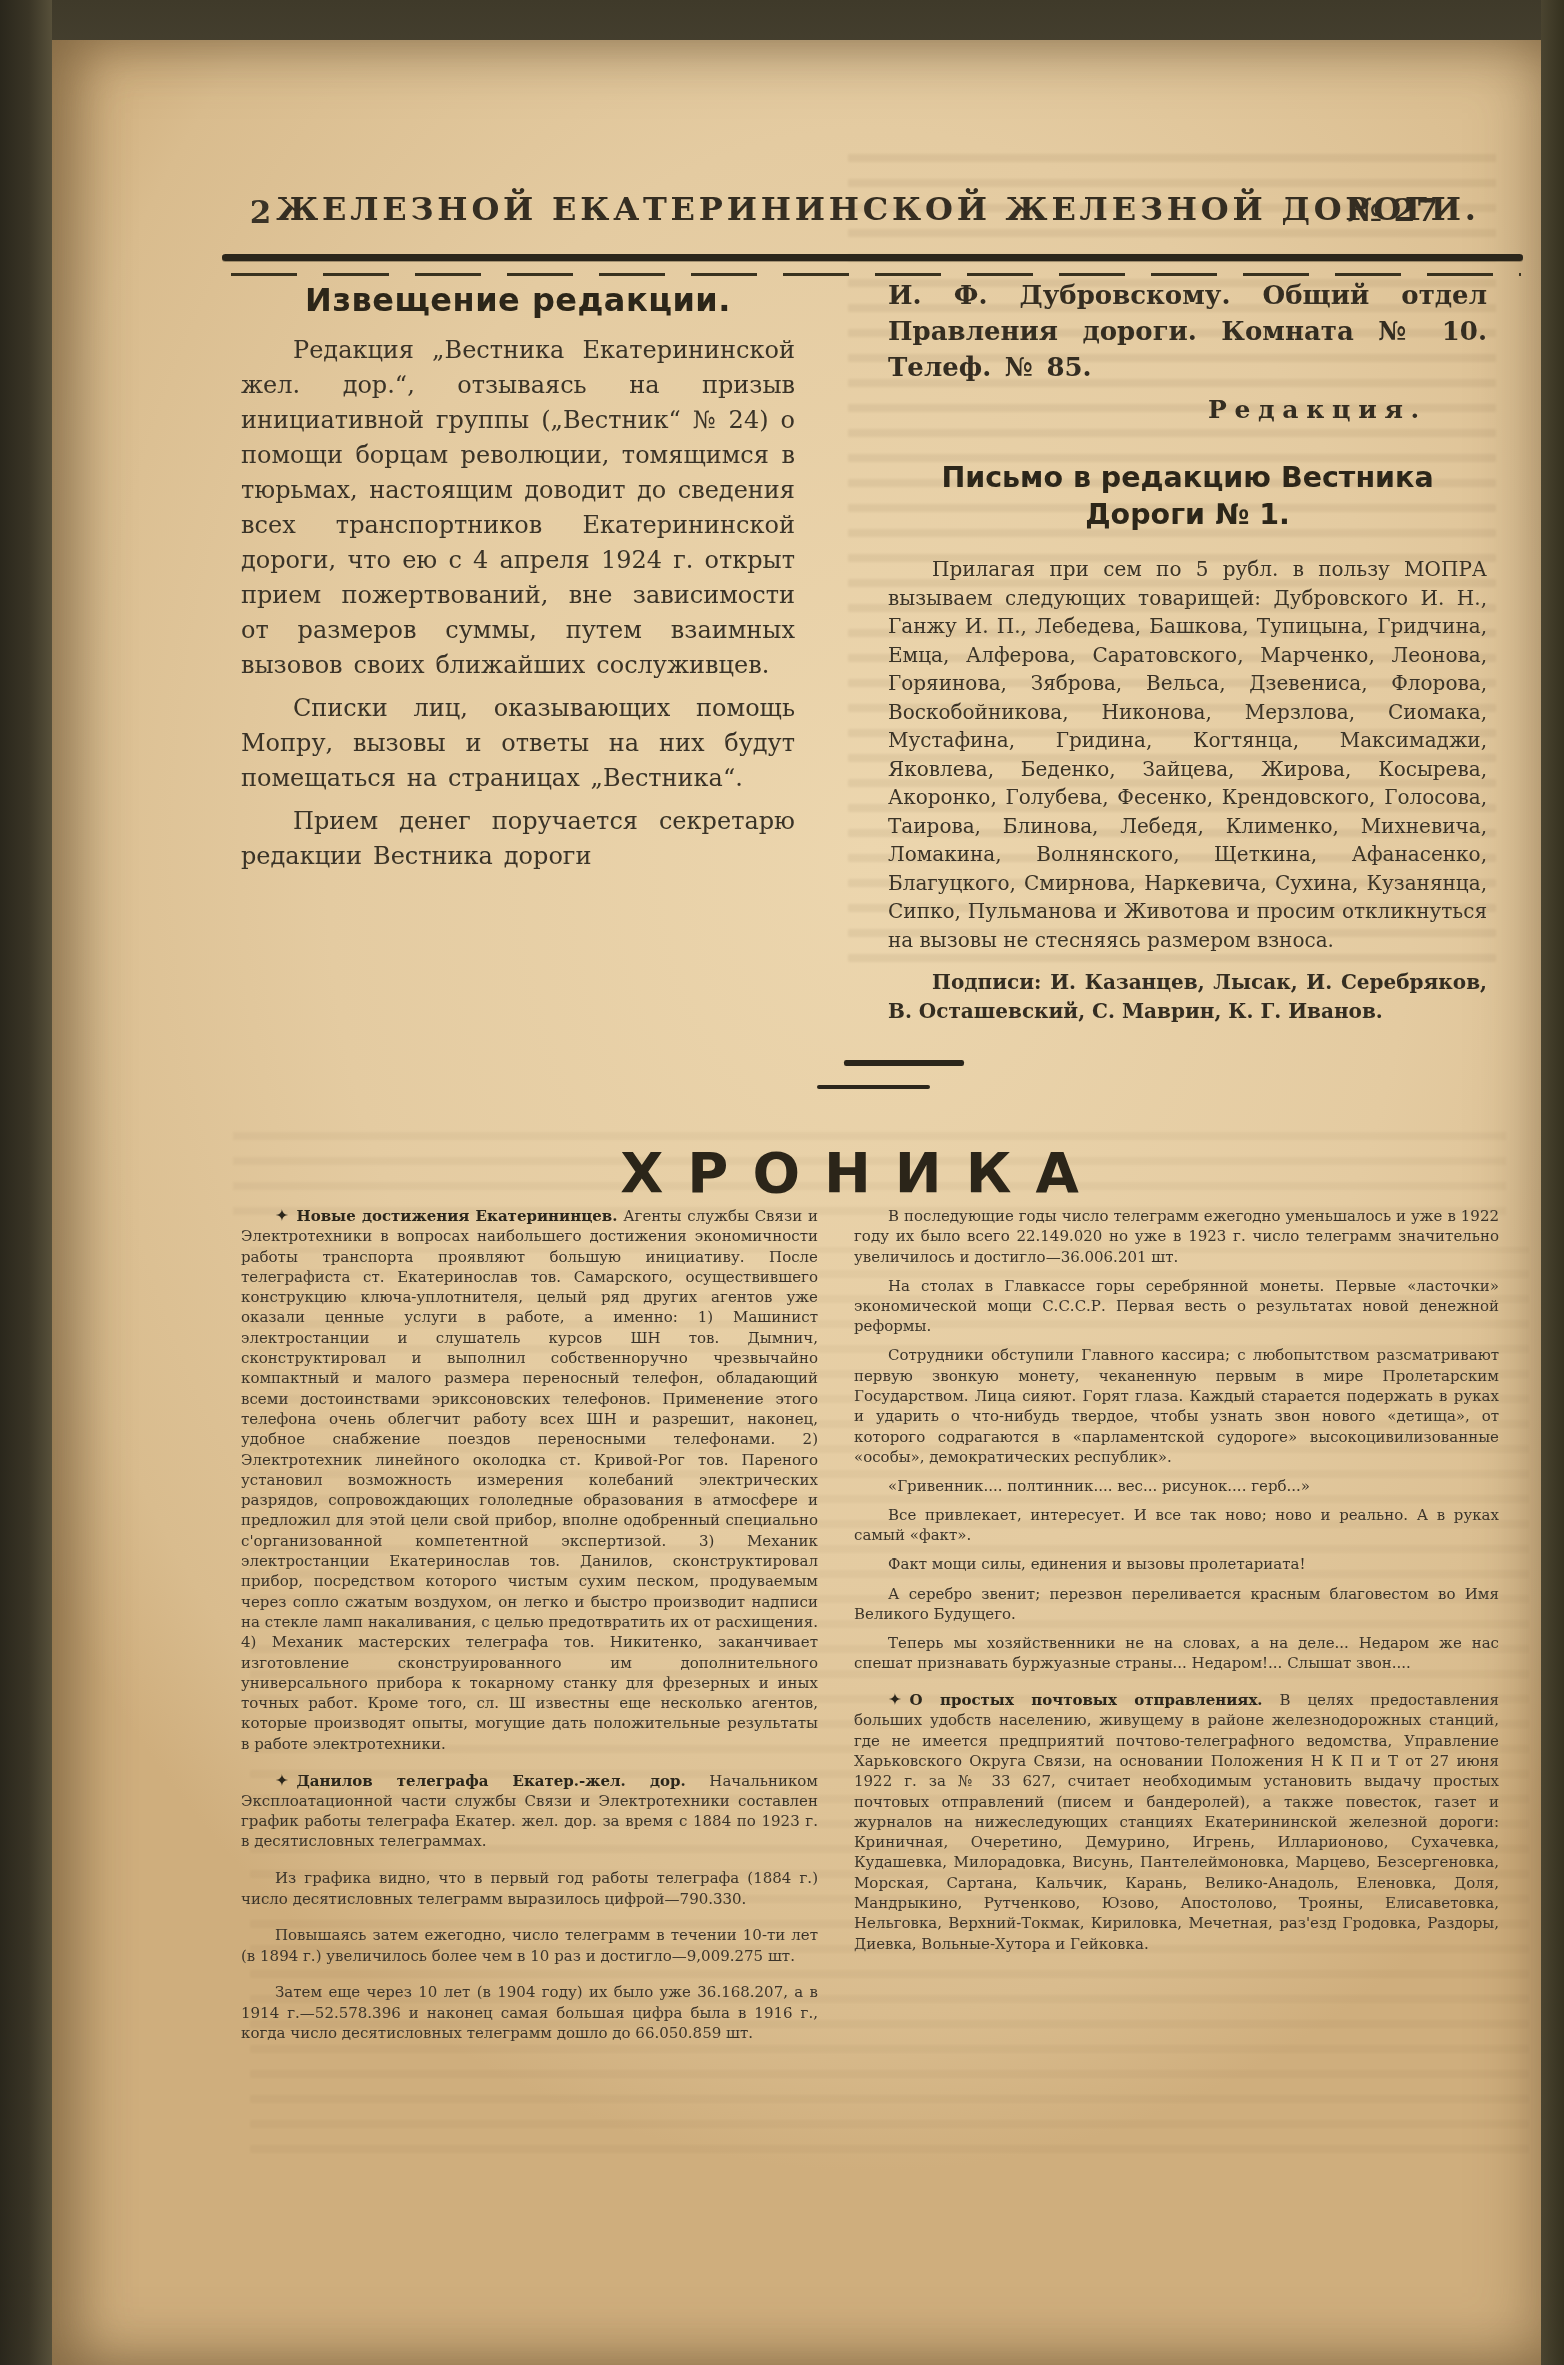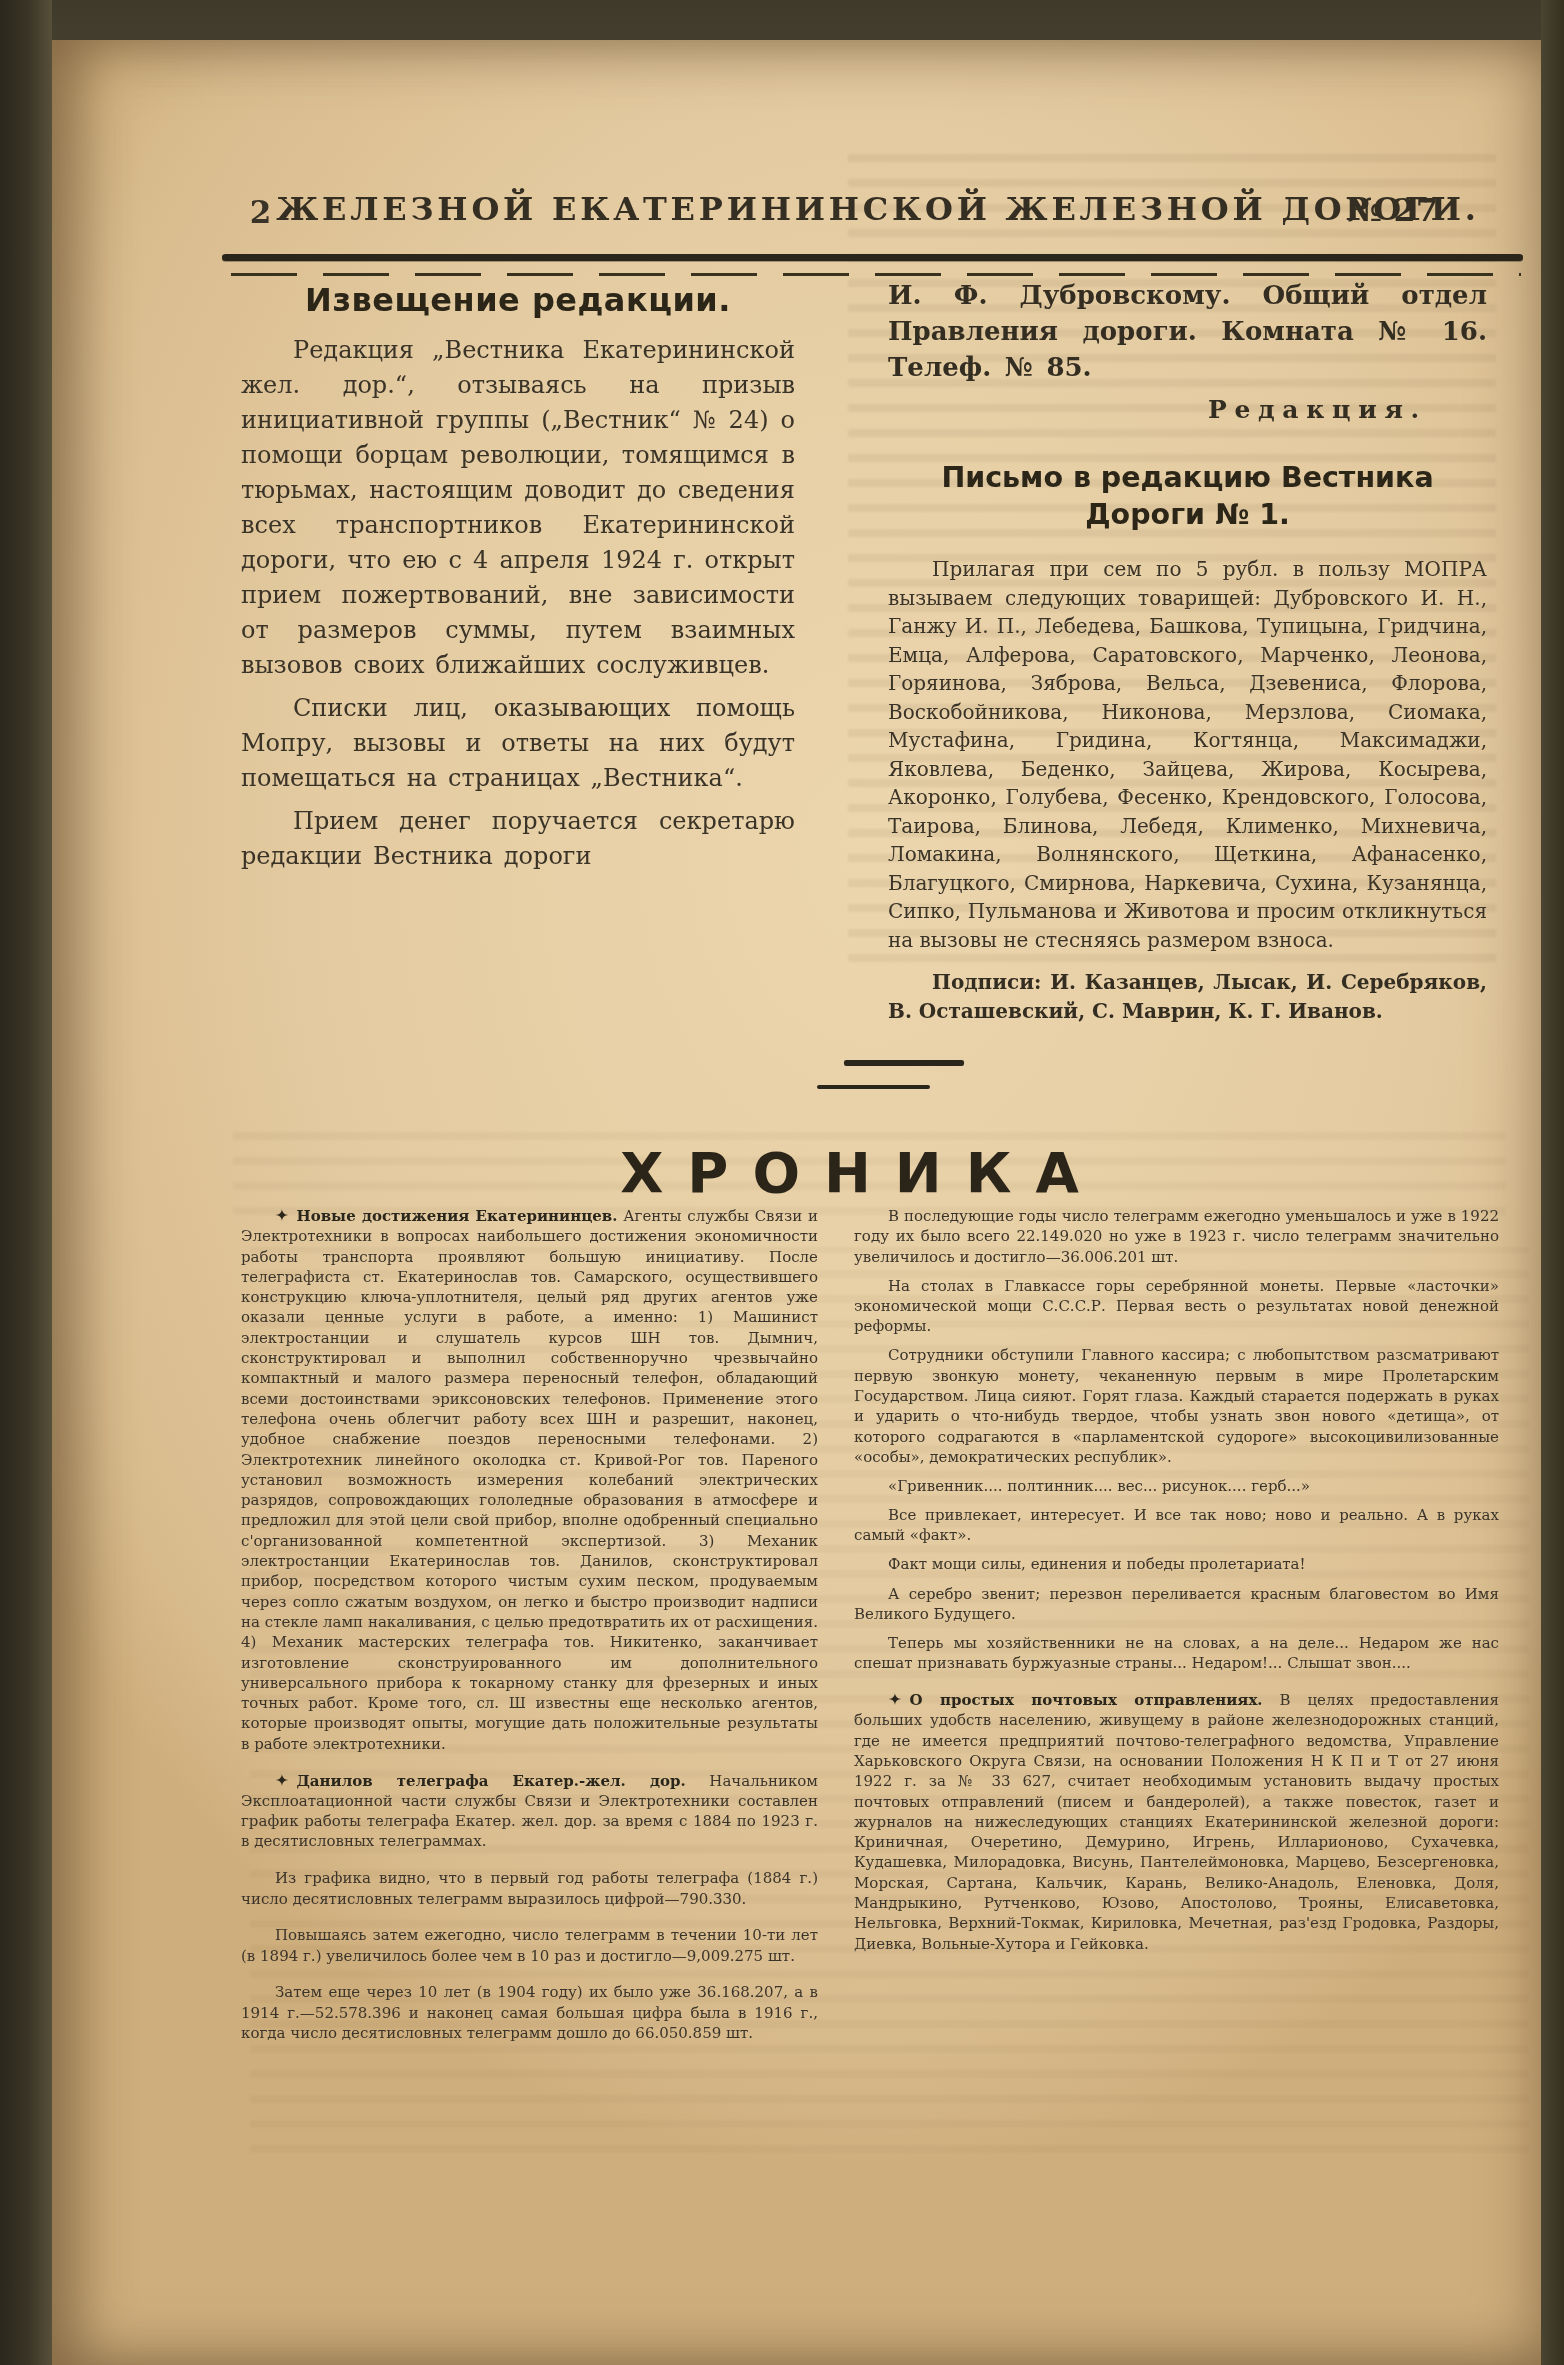--- a/index.html
+++ b/index.html
@@ -86,21 +86,21 @@
   <div class="rule-dash"></div>
 
   <section class="notice">
     <h2>Извещение редакции.</h2>
     <p>Редакция „Вестника Екатерининской жел. дор.“, отзываясь на призыв инициативной группы („Вестник“ № 24) о помощи борцам революции, томящимся в тюрьмах, настоящим доводит до сведения всех транспортников Екатерининской дороги, что ею с 4 апреля 1924 г. открыт прием пожертвований, вне зависимости от размеров суммы, путем взаимных вызовов своих ближайших сослуживцев.</p>
     <p>Списки лиц, оказывающих помощь Мопру, вызовы и ответы на них будут помещаться на страницах „Вестника“.</p>
     <p>Прием денег поручается секретарю редакции Вестника дороги</p>
   </section>
 
   <section class="letter">
-    <p class="addr">И. Ф. Дубровскому. Общий отдел Правления дороги. Комната № 16. Телеф. № 85.</p>
+    <p class="addr">И. Ф. Дубровскому. Общий отдел Правления дороги. Комната № 10. Телеф. № 85.</p>
     <p class="byline">Редакция.</p>
     <h2>Письмо в редакцию Вестника Дороги № 1.</h2>
     <p class="body">Прилагая при сем по 5 рубл. в пользу МОПРА вызываем следующих товарищей: Дубровского И. Н., Ганжу И. П., Лебедева, Башкова, Тупицына, Гридчина, Емца, Алферова, Саратовского, Марченко, Леонова, Горяинова, Зяброва, Вельса, Дзевениса, Флорова, Воскобойникова, Никонова, Мерзлова, Сиомака, Мустафина, Гридина, Когтянца, Максимаджи, Яковлева, Беденко, Зайцева, Жирова, Косырева, Акоронко, Голубева, Фесенко, Крендовского, Голосова, Таирова, Блинова, Лебедя, Клименко, Михневича, Ломакина, Волнянского, Щеткина, Афанасенко, Благуцкого, Смирнова, Наркевича, Сухина, Кузанянца, Сипко, Пульманова и Животова и просим откликнуться на вызовы не стесняясь размером взноса.</p>
     <p class="sig">Подписи: И. Казанцев, Лысак, И. Серебряков, В. Осташевский, С. Маврин, К. Г. Иванов.</p>
   </section>
 
   <div class="orn-a"></div>
   <div class="orn-b"></div>
 
   <h1 class="chron-title">ХРОНИКА</h1>
@@ -112,19 +112,19 @@
     <p class="sp">Повышаясь затем ежегодно, число телеграмм в течении 10-ти лет (в 1894 г.) увеличилось более чем в 10 раз и достигло—9,009.275 шт.</p>
     <p class="sp">Затем еще через 10 лет (в 1904 году) их было уже 36.168.207, а в 1914 г.—52.578.396 и наконец самая большая цифра была в 1916 г., когда число десятисловных телеграмм дошло до 66.050.859 шт.</p>
   </div>
 
   <div class="colR">
     <p>В последующие годы число телеграмм ежегодно уменьшалось и уже в 1922 году их было всего 22.149.020 но уже в 1923 г. число телеграмм значительно увеличилось и достигло—36.006.201 шт.</p>
     <p>На столах в Главкассе горы серебрянной монеты. Первые «ласточки» экономической мощи С.С.С.Р. Первая весть о результатах новой денежной реформы.</p>
     <p>Сотрудники обступили Главного кассира; с любопытством разсматривают первую звонкую монету, чеканенную первым в мире Пролетарским Государством. Лица сияют. Горят глаза. Каждый старается подержать в руках и ударить о что-нибудь твердое, чтобы узнать звон нового «детища», от которого содрагаются в «парламентской судороге» высокоцивилизованные «особы», демократических республик».</p>
     <p>«Гривенник.... полтинник.... вес... рисунок.... герб...»</p>
     <p>Все привлекает, интересует. И все так ново; ново и реально. А в руках самый «факт».</p>
-    <p>Факт мощи силы, единения и победы пролетариата!</p>
+    <p>Факт мощи силы, единения и вызовы пролетариата!</p>
     <p>А серебро звенит; перезвон переливается красным благовестом во Имя Великого Будущего.</p>
     <p>Теперь мы хозяйственники не на словах, а на деле... Недаром же нас спешат признавать буржуазные страны... Недаром!... Слышат звон....</p>
     <p class="item sp"><span class="mk">✦</span><b class="lead">О простых почтовых отправлениях.</b> <span>В целях предоставления больших удобств населению, живущему в районе железнодорожных станций, где не имеется предприятий почтово-телеграфного ведомства, Управление Харьковского Округа Связи, на основании Положения Н К П и Т от 27 июня 1922 г. за № 33 627, считает необходимым установить выдачу простых почтовых отправлений (писем и бандеролей), а также повесток, газет и журналов на нижеследующих станциях Екатерининской железной дороги: Криничная, Очеретино, Демурино, Игрень, Илларионово, Сухачевка, Кудашевка, Милорадовка, Висунь, Пантелеймоновка, Марцево, Безсергеновка, Морская, Сартана, Кальчик, Карань, Велико-Анадоль, Еленовка, Доля, Мандрыкино, Рутченково, Юзово, Апостолово, Трояны, Елисаветовка, Нельговка, Верхний-Токмак, Кириловка, Мечетная, раз'езд Гродовка, Раздоры, Диевка, Вольные-Хутора и Гейковка.</span></p>
   </div>
 </div>
 
 
 </body></html>

